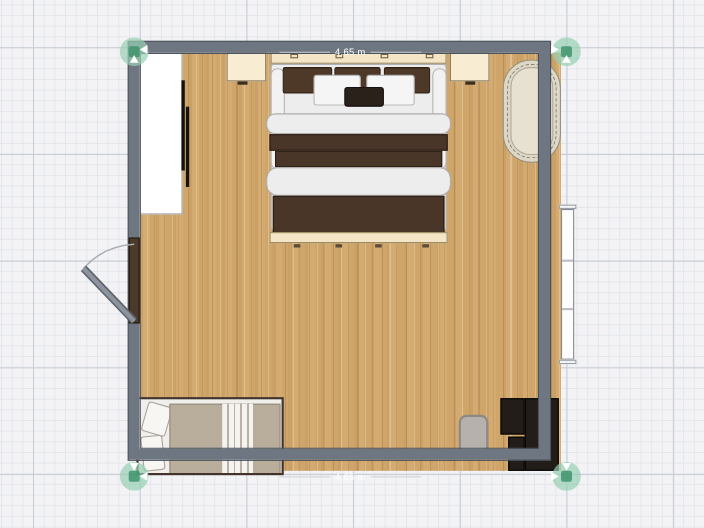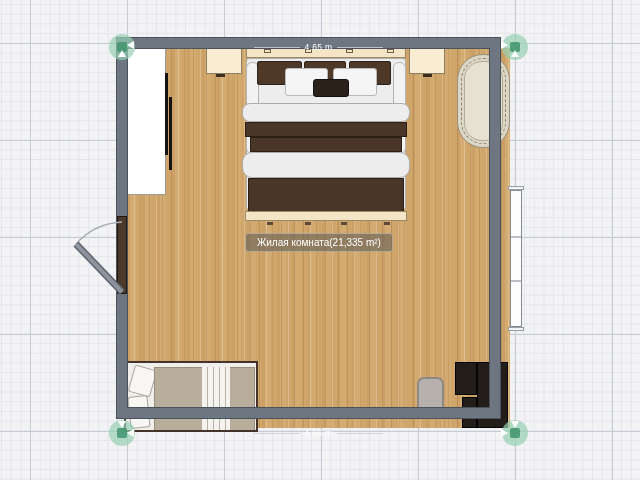--- a/index.html
+++ b/index.html
@@ -163,21 +163,20 @@
     <line x1="64" y1="109" x2="18" y2="61" stroke="#8d949e" stroke-width="4"></line>
   </svg>
 
   <div class="abs sill" style="top:186px;"></div>
   <div id="window" class="abs">
     <div class="pane" style="top:45px;"></div>
     <div class="pane" style="top:89px;"></div>
   </div>
   <div class="abs sill" style="top:327px;"></div>
 
-  <div id="room-label" class="abs">Жилая комната(21,335 m²)</div>
 
   <div class="abs corner" style="left:109px;top:34px;">
       <div class="dot"></div>
     </div>
   <div class="abs corner" style="left:502px;top:34px;">
       <div class="dot"></div>
     </div>
   <div class="abs corner" style="left:109px;top:420px;">
       <div class="dot"></div>
     </div>

